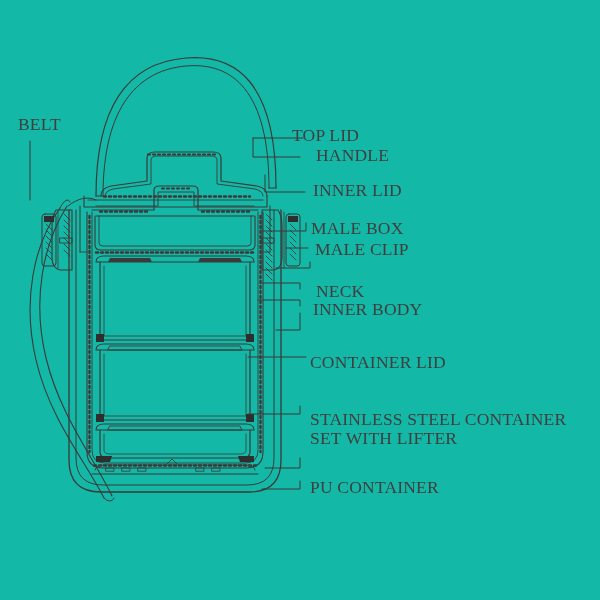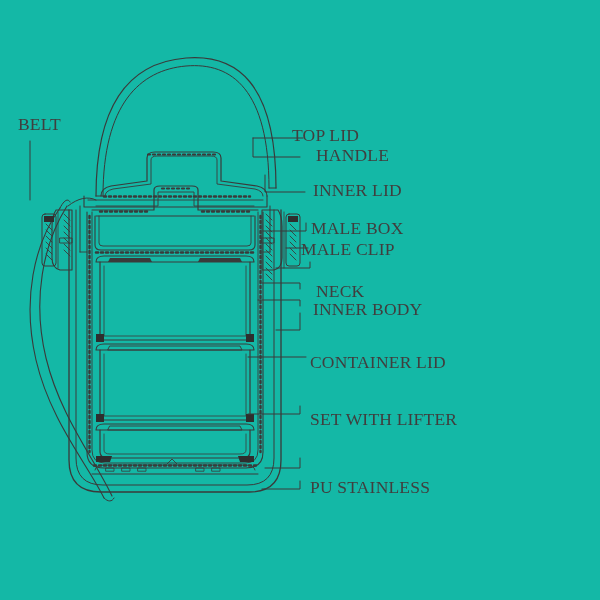--- a/index.html
+++ b/index.html
@@ -199,31 +199,32 @@
   <div class="lbl" style="left:18px; top:115px;">BELT</div>
 
   <div class="lbl" style="left:292px; top:126px;">TOP LID</div>
 
   <div class="lbl" style="left:316px; top:146px;">HANDLE</div>
 
   <div class="lbl" style="left:313px; top:181px;font-family:Liberation Serif, serif;">INNER LID</div>
 
   <div class="lbl" style="left:311px; top:219px;">MALE BOX</div>
 
-  <div class="lbl" style="left:301px; top:240px;">MALE CLIP</div>
+  <div class="lbl" style="left:315px; top:240px;">MALE CLIP</div>
 
 
   <div class="lbl" style="left:316px; top:282px;">NECK</div>
 
   <div class="lbl" style="left:313px; top:300px;">INNER BODY</div>
 
 
   <div class="lbl two-line" style="left:310px; top:353px;">
     <span class="l2">CONTAINER LID</span>
   </div>
 
   <div class="lbl two-line" style="left:310px; top:410px;">
+    <span class="l1">STAINLESS STEEL CONTAINER</span>
     <span class="l2">SET WITH LIFTER</span>
   </div>
 
-  <div class="lbl" style="left:310px; top:478px;">PU STAINLESS</div>
+  <div class="lbl" style="left:310px; top:478px;">PU CONTAINER</div>
 
 </div>
 
 </body></html>

